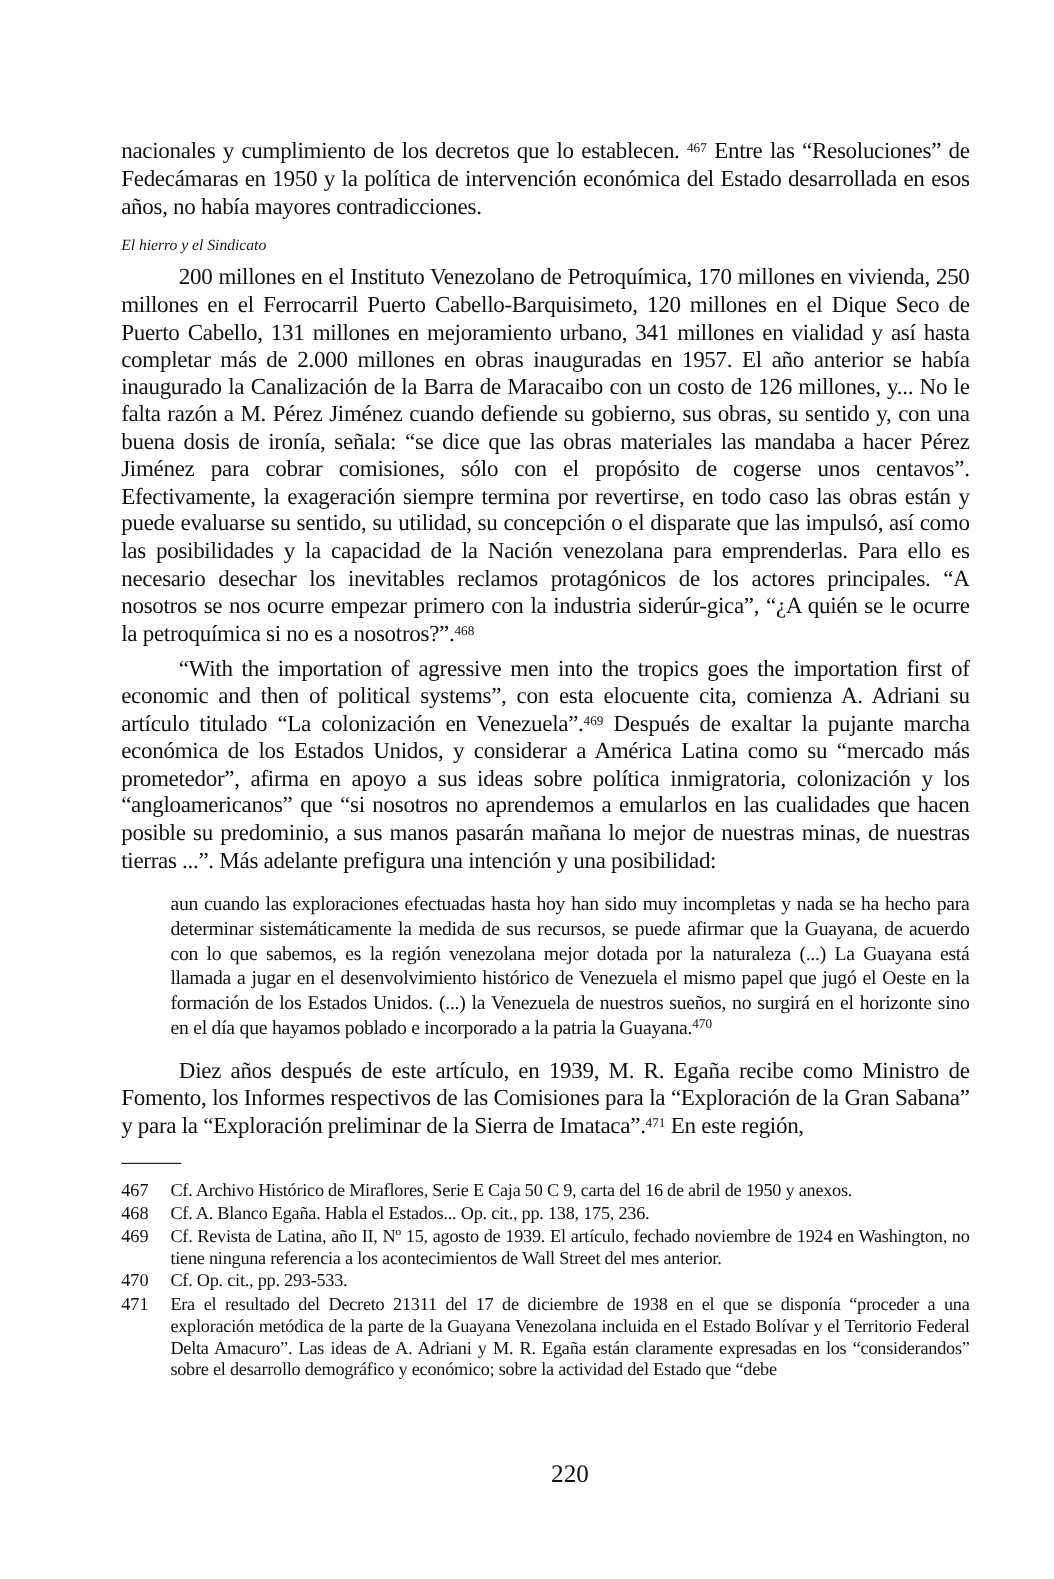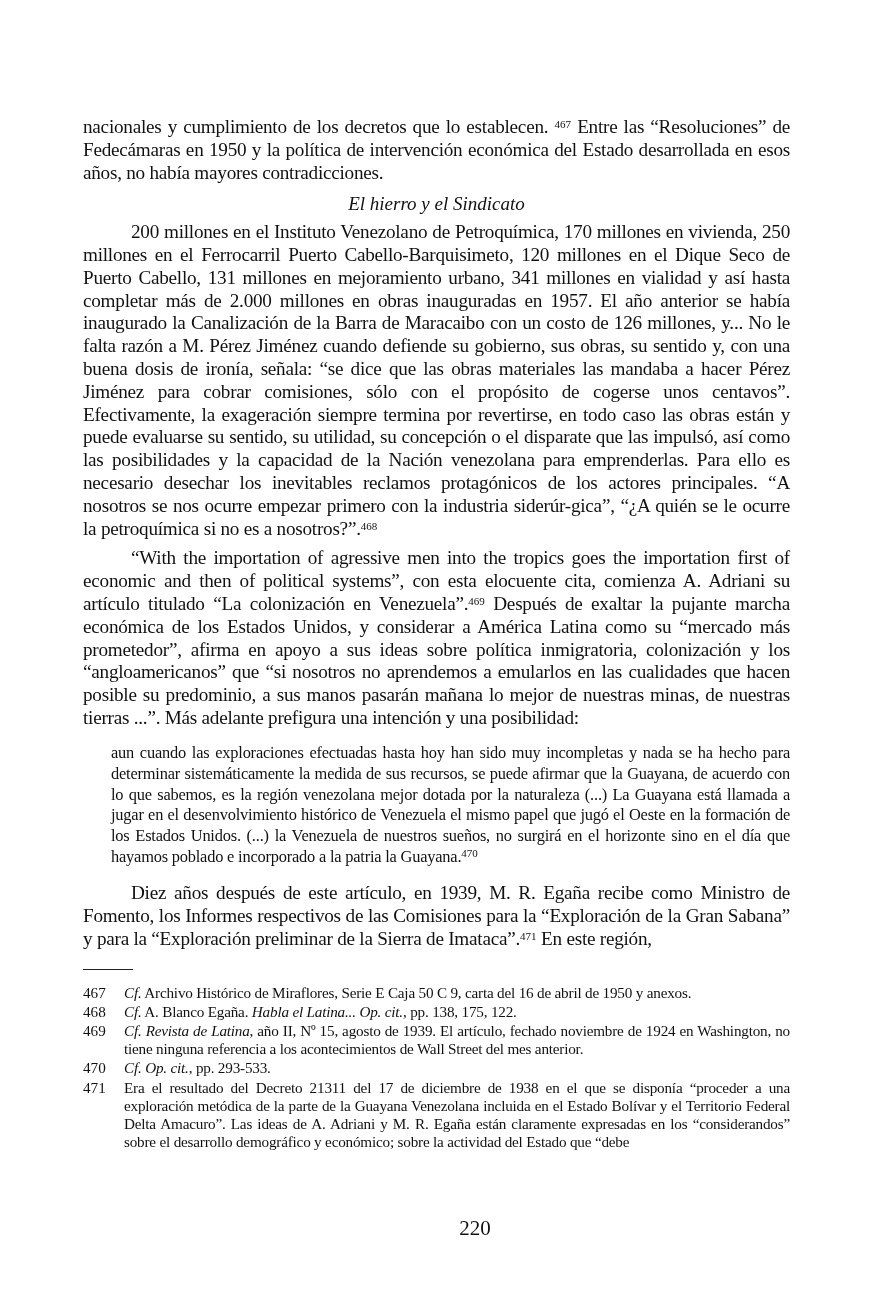--- a/index.html
+++ b/index.html
@@ -1,28 +1,28 @@
 <!DOCTYPE html>
 <html><head>
 <meta charset="utf-8">
 <style>
   html, body { margin: 0; padding: 0; background: #ffffff; }
   body { width: 878px; height: 1316px; position: relative; overflow: hidden; color: #111; font-family: "Liberation Serif", "DejaVu Serif", serif; }
-  .page { position: absolute; left: 83px; top: 116px; width: 707px; }
+  .page { position: absolute; left: 101px; top: 116px; width: 707px; }
   .p { font-size: 19.2px; line-height: 22.8px; text-align: justify; margin: 0; letter-spacing: -0.25px; }
   .indent { text-indent: 48px; }
-  .heading { font-style: italic; font-size: 19px; line-height: 22.8px; margin: 9px 0 5px 0; text-align: center; }
+  .heading { font-style: italic; font-size: 13px; line-height: 22.8px; margin: 9px 0 5px 0; }
   sup, .fnref { font-size: 11px; vertical-align: 5px; line-height: 0; letter-spacing: 0; }
-  .quote { font-size: 16.4px; line-height: 20.9px; text-align: justify; margin: 13px 0 14px 28px; letter-spacing: -0.2px; }
+  .quote { font-size: 16.4px; line-height: 20.9px; text-align: justify; margin: 13px 0 14px 41px; letter-spacing: -0.2px; }
   .rule { width: 50px; border-top: 1px solid #222; margin: 18px 0 14px 0; }
   .footnotes { font-size: 15.2px; line-height: 18.2px; }
   .fn { display: flex; margin: 0 0 1px 0; }
   .fn-num { width: 41px; flex: 0 0 41px; }
   .fn-text { flex: 1; text-align: justify; letter-spacing: -0.2px; }
-  .it { font-style: italic; }
+  .it { }
   .page-number { position: absolute; left: 0; width: 878px; top: 1216px; text-align: center; font-size: 21px; margin-left: 36px; }
 </style>
 </head>
 <body>
 
 <div class="page">
 
   <p class="p"><span>nacionales y cumplimiento de los decretos que lo establecen. </span><span class="fnref">467</span><span> Entre las “Resoluciones” de Fedecámaras en 1950 y la política de intervención económica del Estado desarrollada en esos años, no había mayores contradicciones.</span></p>
 
   <div class="heading">El hierro y el Sindicato</div>
@@ -39,21 +39,21 @@
 
   <div class="rule"></div>
 
   <div class="footnotes">
     <div class="fn">
       <span class="fn-num">467</span>
       <span class="fn-text"><span class="it">Cf.</span><span> Archivo Histórico de Miraflores, Serie E Caja 50 C 9, carta del 16 de abril de 1950 y anexos.</span></span>
     </div>
     <div class="fn">
       <span class="fn-num">468</span>
-      <span class="fn-text"><span class="it">Cf.</span><span> A. Blanco Egaña. </span><span class="it">Habla el Latina... Op. cit.</span><span>, pp. 138, 175, 122.</span></span>
+      <span class="fn-text"><span class="it">Cf.</span><span> A. Blanco Egaña. </span><span class="it">Habla el Estados... Op. cit.</span><span>, pp. 138, 175, 236.</span></span>
     </div>
     <div class="fn">
       <span class="fn-num">469</span>
       <span class="fn-text"><span class="it">Cf.</span><span class="it"> Revista de Latina</span><span>, año II, Nº 15, agosto de 1939. El artículo, fechado noviembre de 1924 en Washington, no tiene ninguna referencia a los acontecimientos de Wall Street del mes anterior.</span></span>
     </div>
     <div class="fn">
       <span class="fn-num">470</span>
       <span class="fn-text"><span class="it">Cf.</span><span class="it"> Op. cit.</span><span>, pp. 293-533.</span></span>
     </div>
     <div class="fn">

